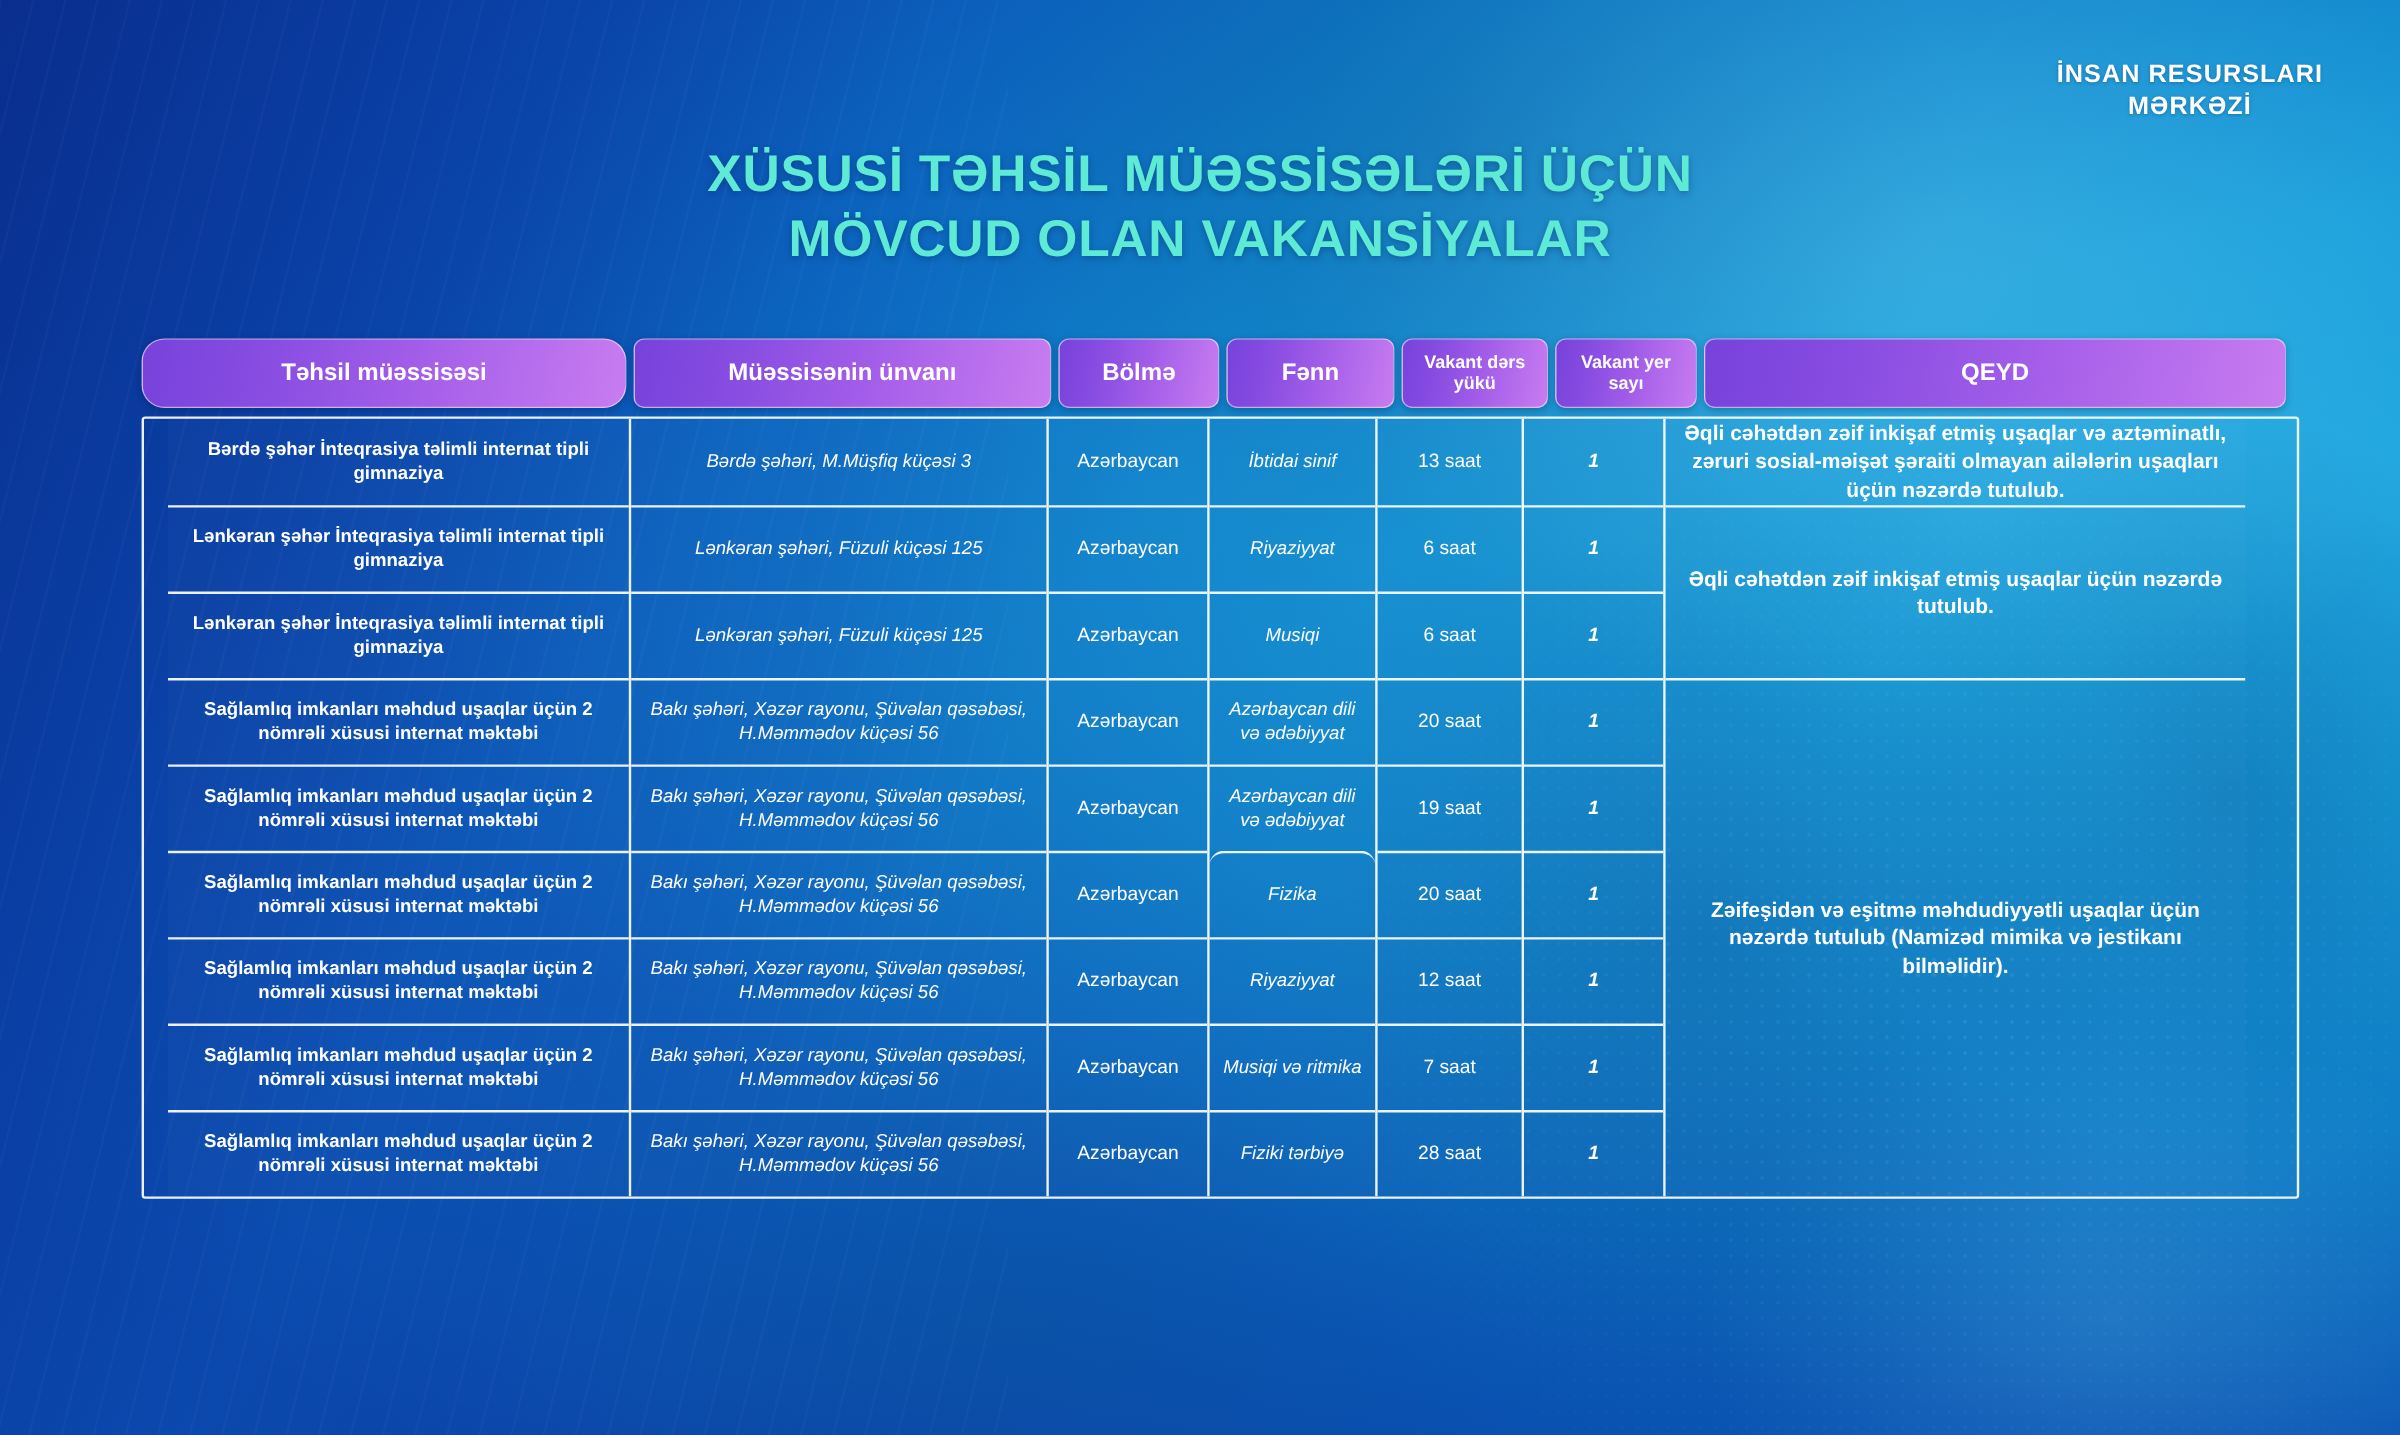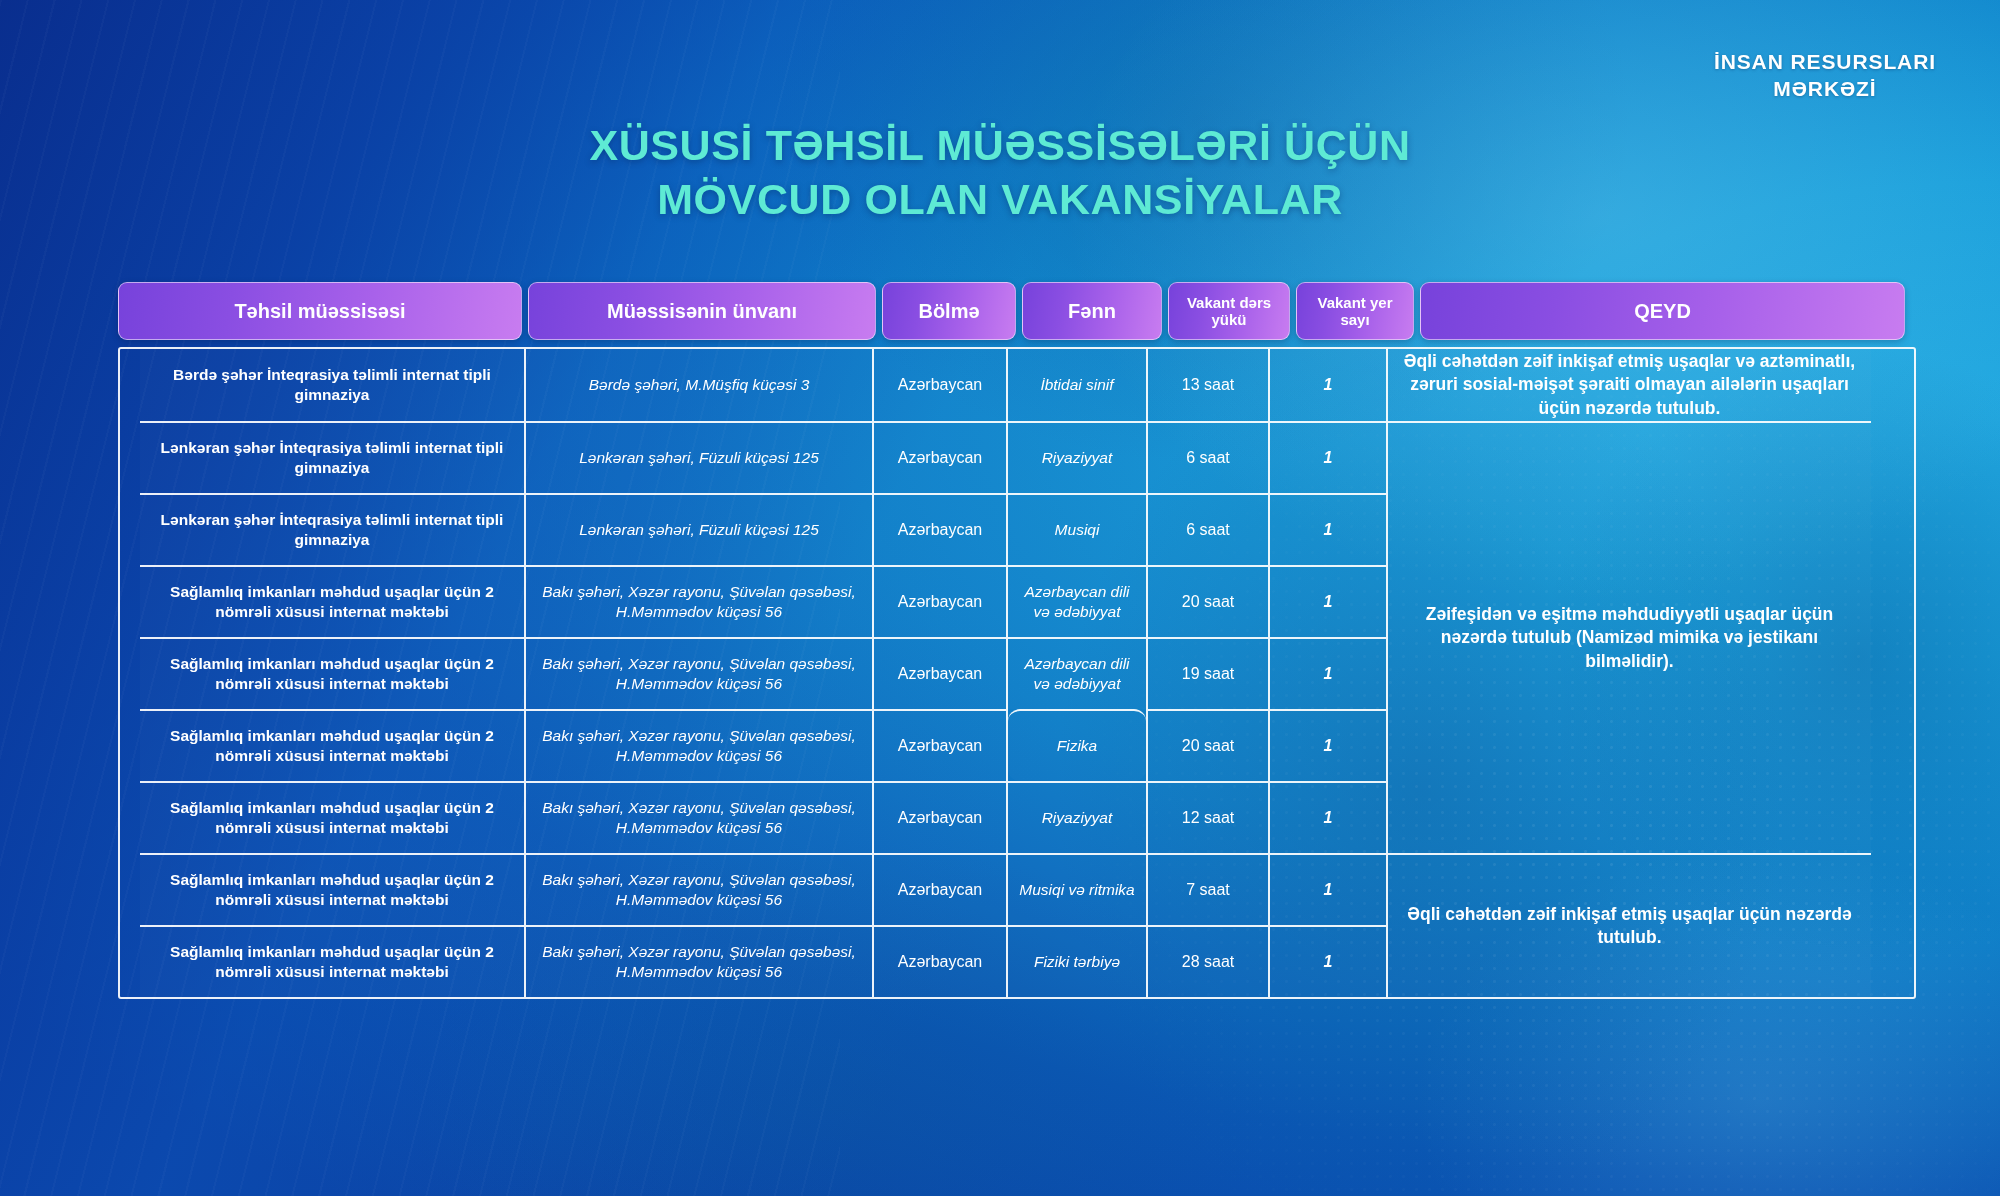--- a/index.html
+++ b/index.html
@@ -119,21 +119,21 @@
   
   .w-inst  { width:404px;padding-left:20px; }
   .w-addr  { width:348px; }
   .w-sec   { width:134px; }
   .w-subj  { width:140px; }
   .w-load  { width:122px; }
   .w-seats { width:118px; }
   .w-note  { width:485px; }
 
   
-  .hw-inst  { width:404px; }
+  .hw-inst  { width:404px;border-radius:19px; }
   .hw-addr  { width:348px; }
   .hw-sec   { width:134px; }
   .hw-subj  { width:140px; }
   .hw-load  { width:122px; }
   .hw-seats { width:118px; }
   .hw-note  { width:485px; }
 </style>
 </head>
 <body>
 
@@ -227,18 +227,18 @@
         <div class="cell c-seats" style="height: 72px;">1</div>
         <div class="cell c-seats" style="height: 72px;">1</div>
         <div class="cell c-seats" style="height: 72px;">1</div>
         <div class="cell c-seats" style="height: 72px;">1</div>
         <div class="cell c-seats" style="height: 72px;">1</div>
         <div class="cell c-seats" style="height: 72px;">1</div>
         <div class="cell c-seats" style="height: 72px;">1</div>
       </div>
     <div class="col w-note" id="col-note">
         <div class="cell c-note" style="height: 72px;">Əqli cəhətdən zəif inkişaf etmiş uşaqlar və aztəminatlı, zəruri sosial-məişət şəraiti olmayan ailələrin uşaqları üçün nəzərdə tutulub.</div>
+        <div class="cell c-note" style="height: 144px;">Əqli cəhətdən zəif inkişaf etmiş uşaqlar üçün nəzərdə tutulub.</div>
         <div class="cell c-note" style="height: 432px;">Zəifeşidən və eşitmə məhdudiyyətli uşaqlar üçün nəzərdə tutulub (Namizəd mimika və jestikanı bilməlidir).</div>
-        <div class="cell c-note" style="height: 144px;">Əqli cəhətdən zəif inkişaf etmiş uşaqlar üçün nəzərdə tutulub.</div>
       </div>
   </div>
 
 </div>
 
 </body></html>

